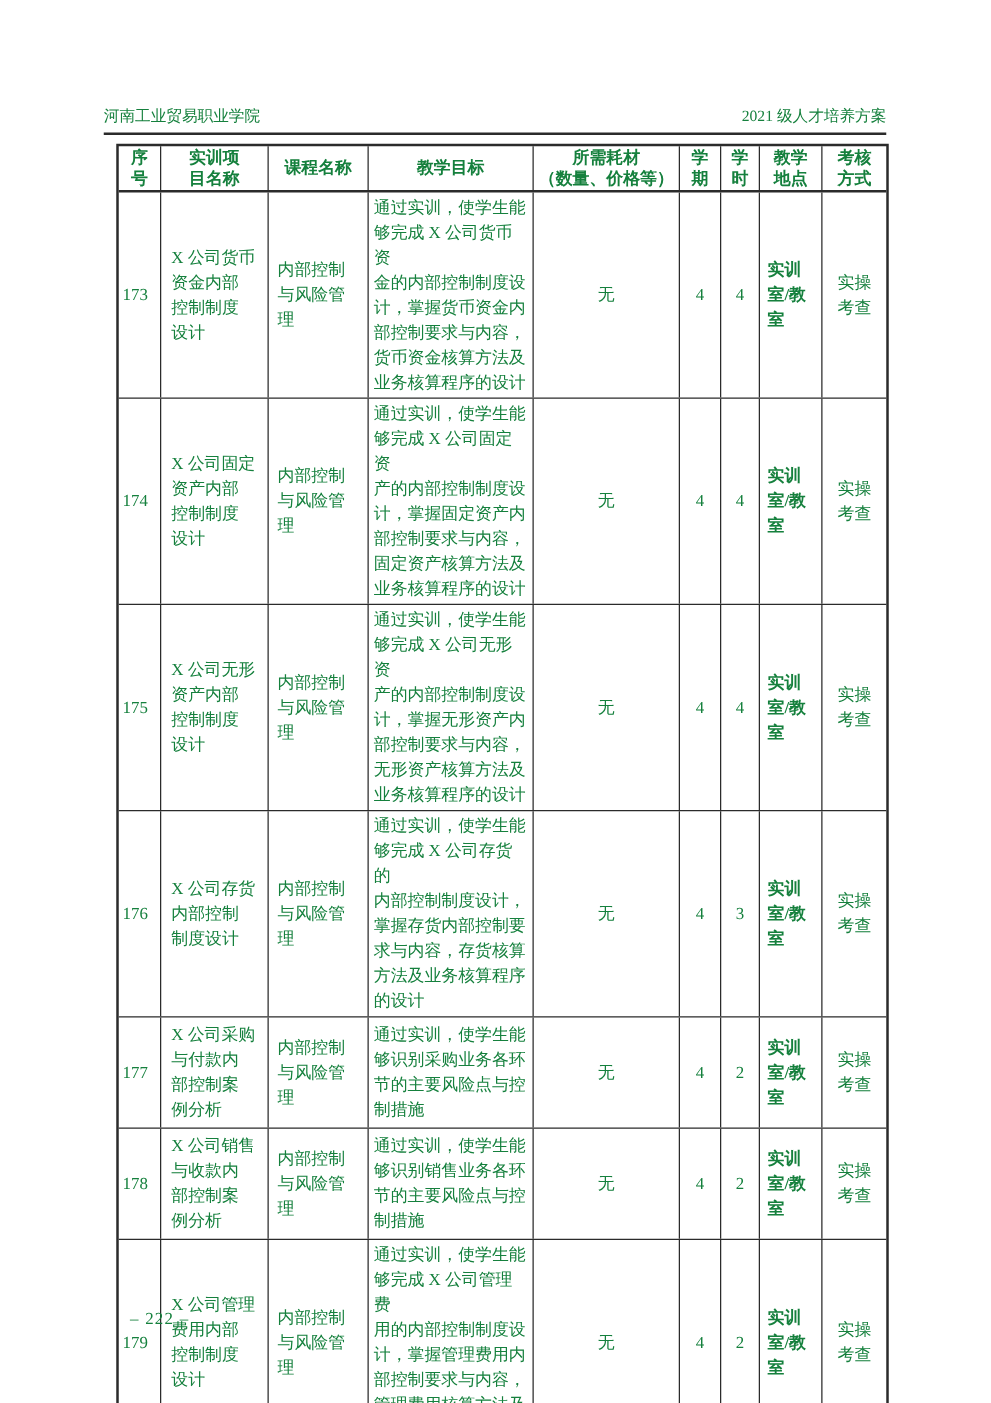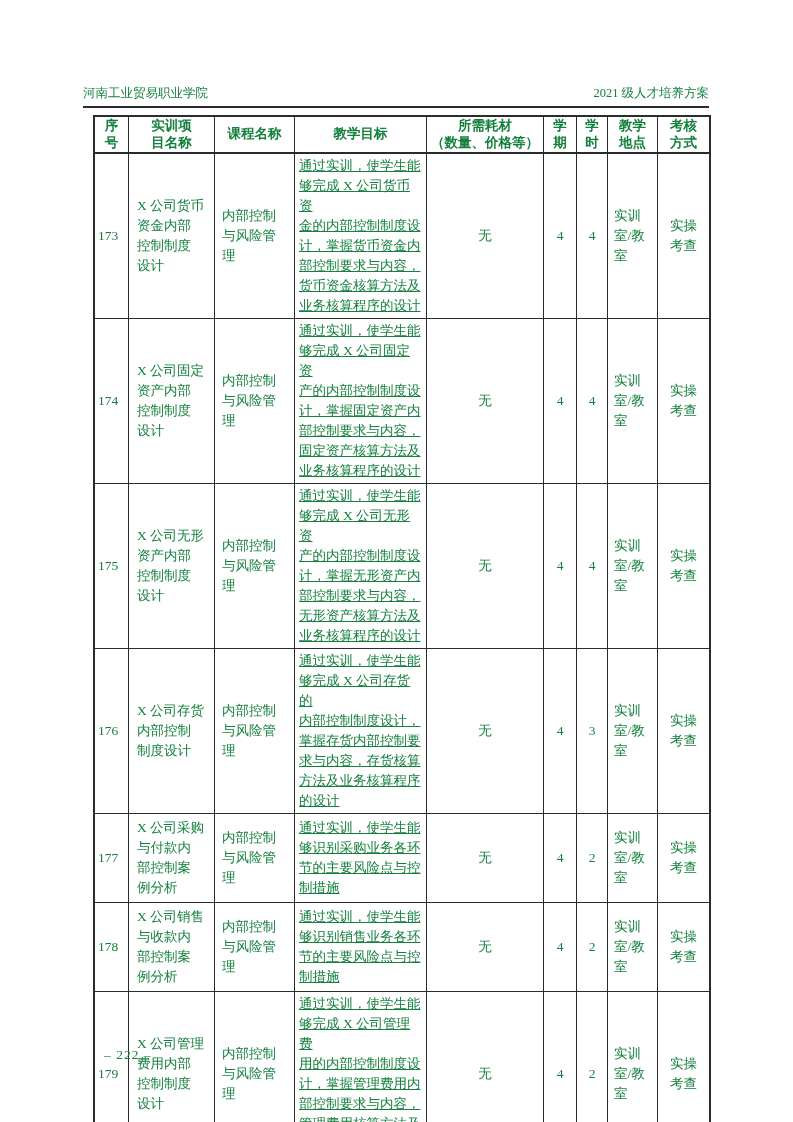--- a/index.html
+++ b/index.html
@@ -42,25 +42,25 @@
   .t-row[data-ri="6"] { min-height:143px; }
   .b-cell {
     border-right:1px solid #2b2b2b;
     display:flex; align-items:center;
     font-size:13.5px; line-height:20px; white-space:pre-line;
   }
   .b-cell:last-child { border-right:none;text-align:center; }
   .c-no        { padding-left:3px; }
   .c-project   { padding-left:8px; padding-right:2px; }
   .c-course    { padding-left:7px; padding-right:2px; }
-  .c-goal      { padding:2px 4px;text-decoration:underline; }
+  .c-goal      { padding:2px 4px; }
   .c-materials { justify-content:center; text-align:center; }
   .c-semester  { justify-content:center; text-align:center; }
   .c-hours     { justify-content:center; text-align:center; }
-  .c-location  { padding-left:6px; padding-right:2px; }
+  .c-location  { padding-left:6px; padding-right:2px;font-weight:bold; }
   .c-assessment{ justify-content:center; text-align:center; }
   .page-footer {
     position:absolute; left:104px; top:1031px;
     font-size:13.5px; letter-spacing:1px;
   }
 </style>
 </head>
 <body>
 
 <div class="page">

